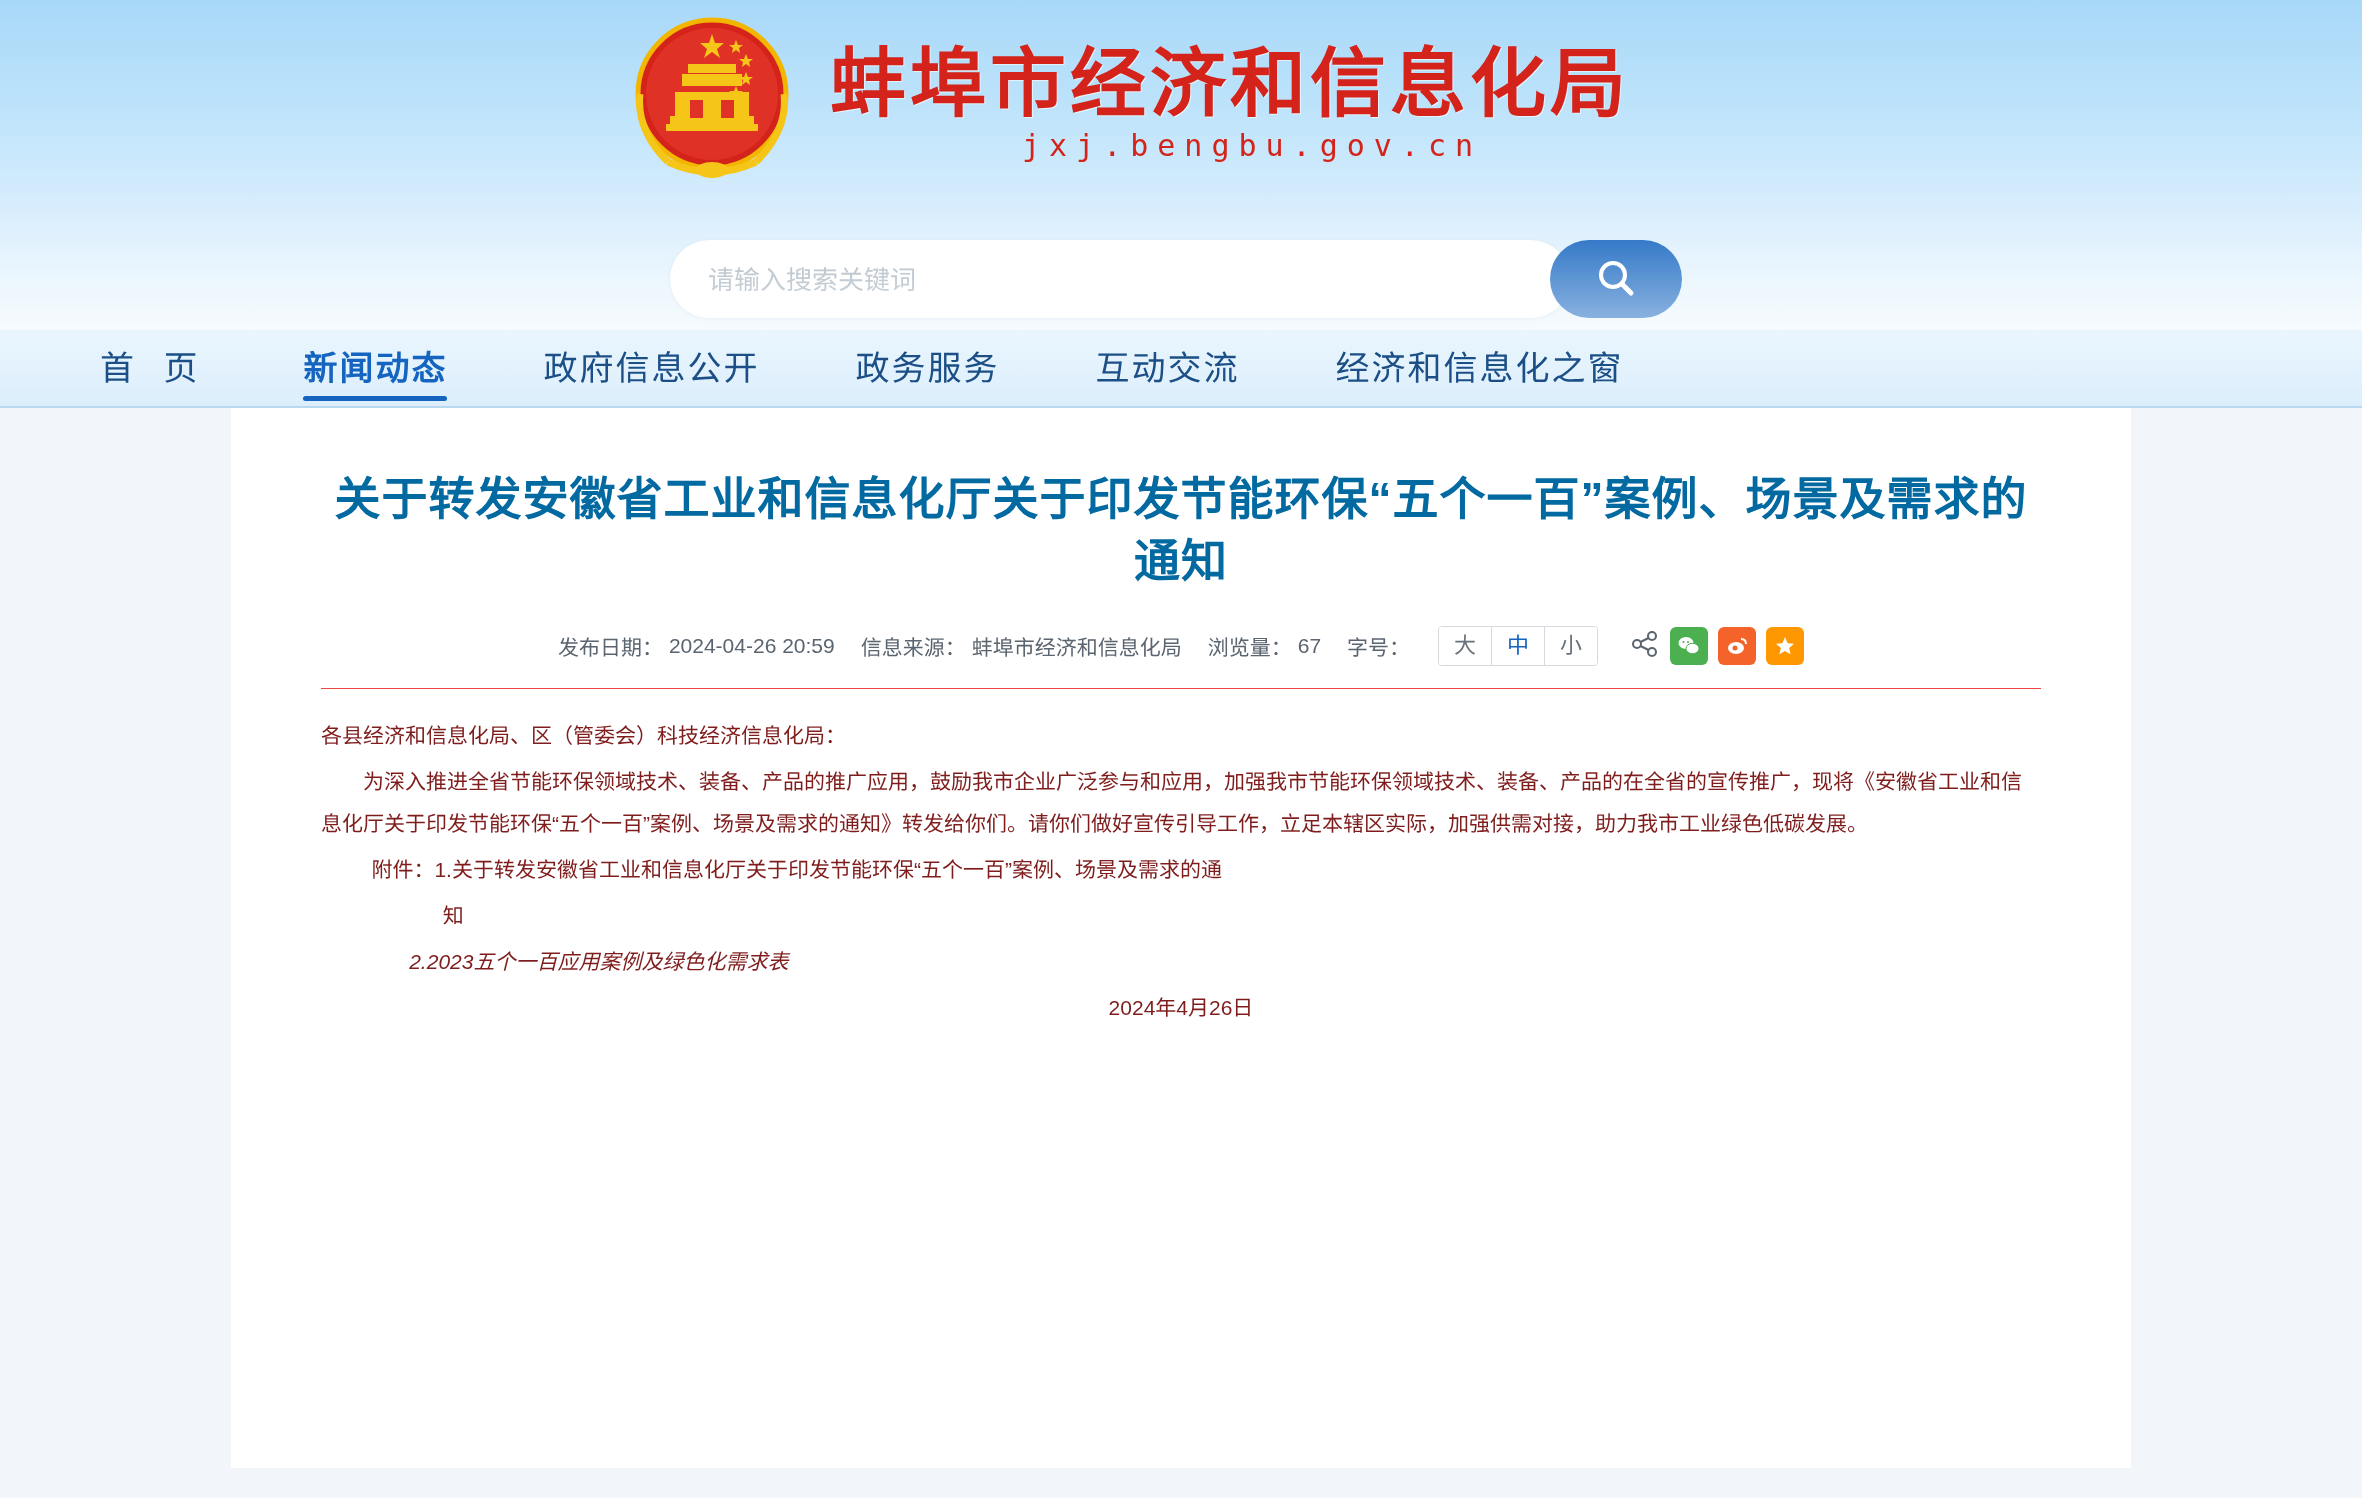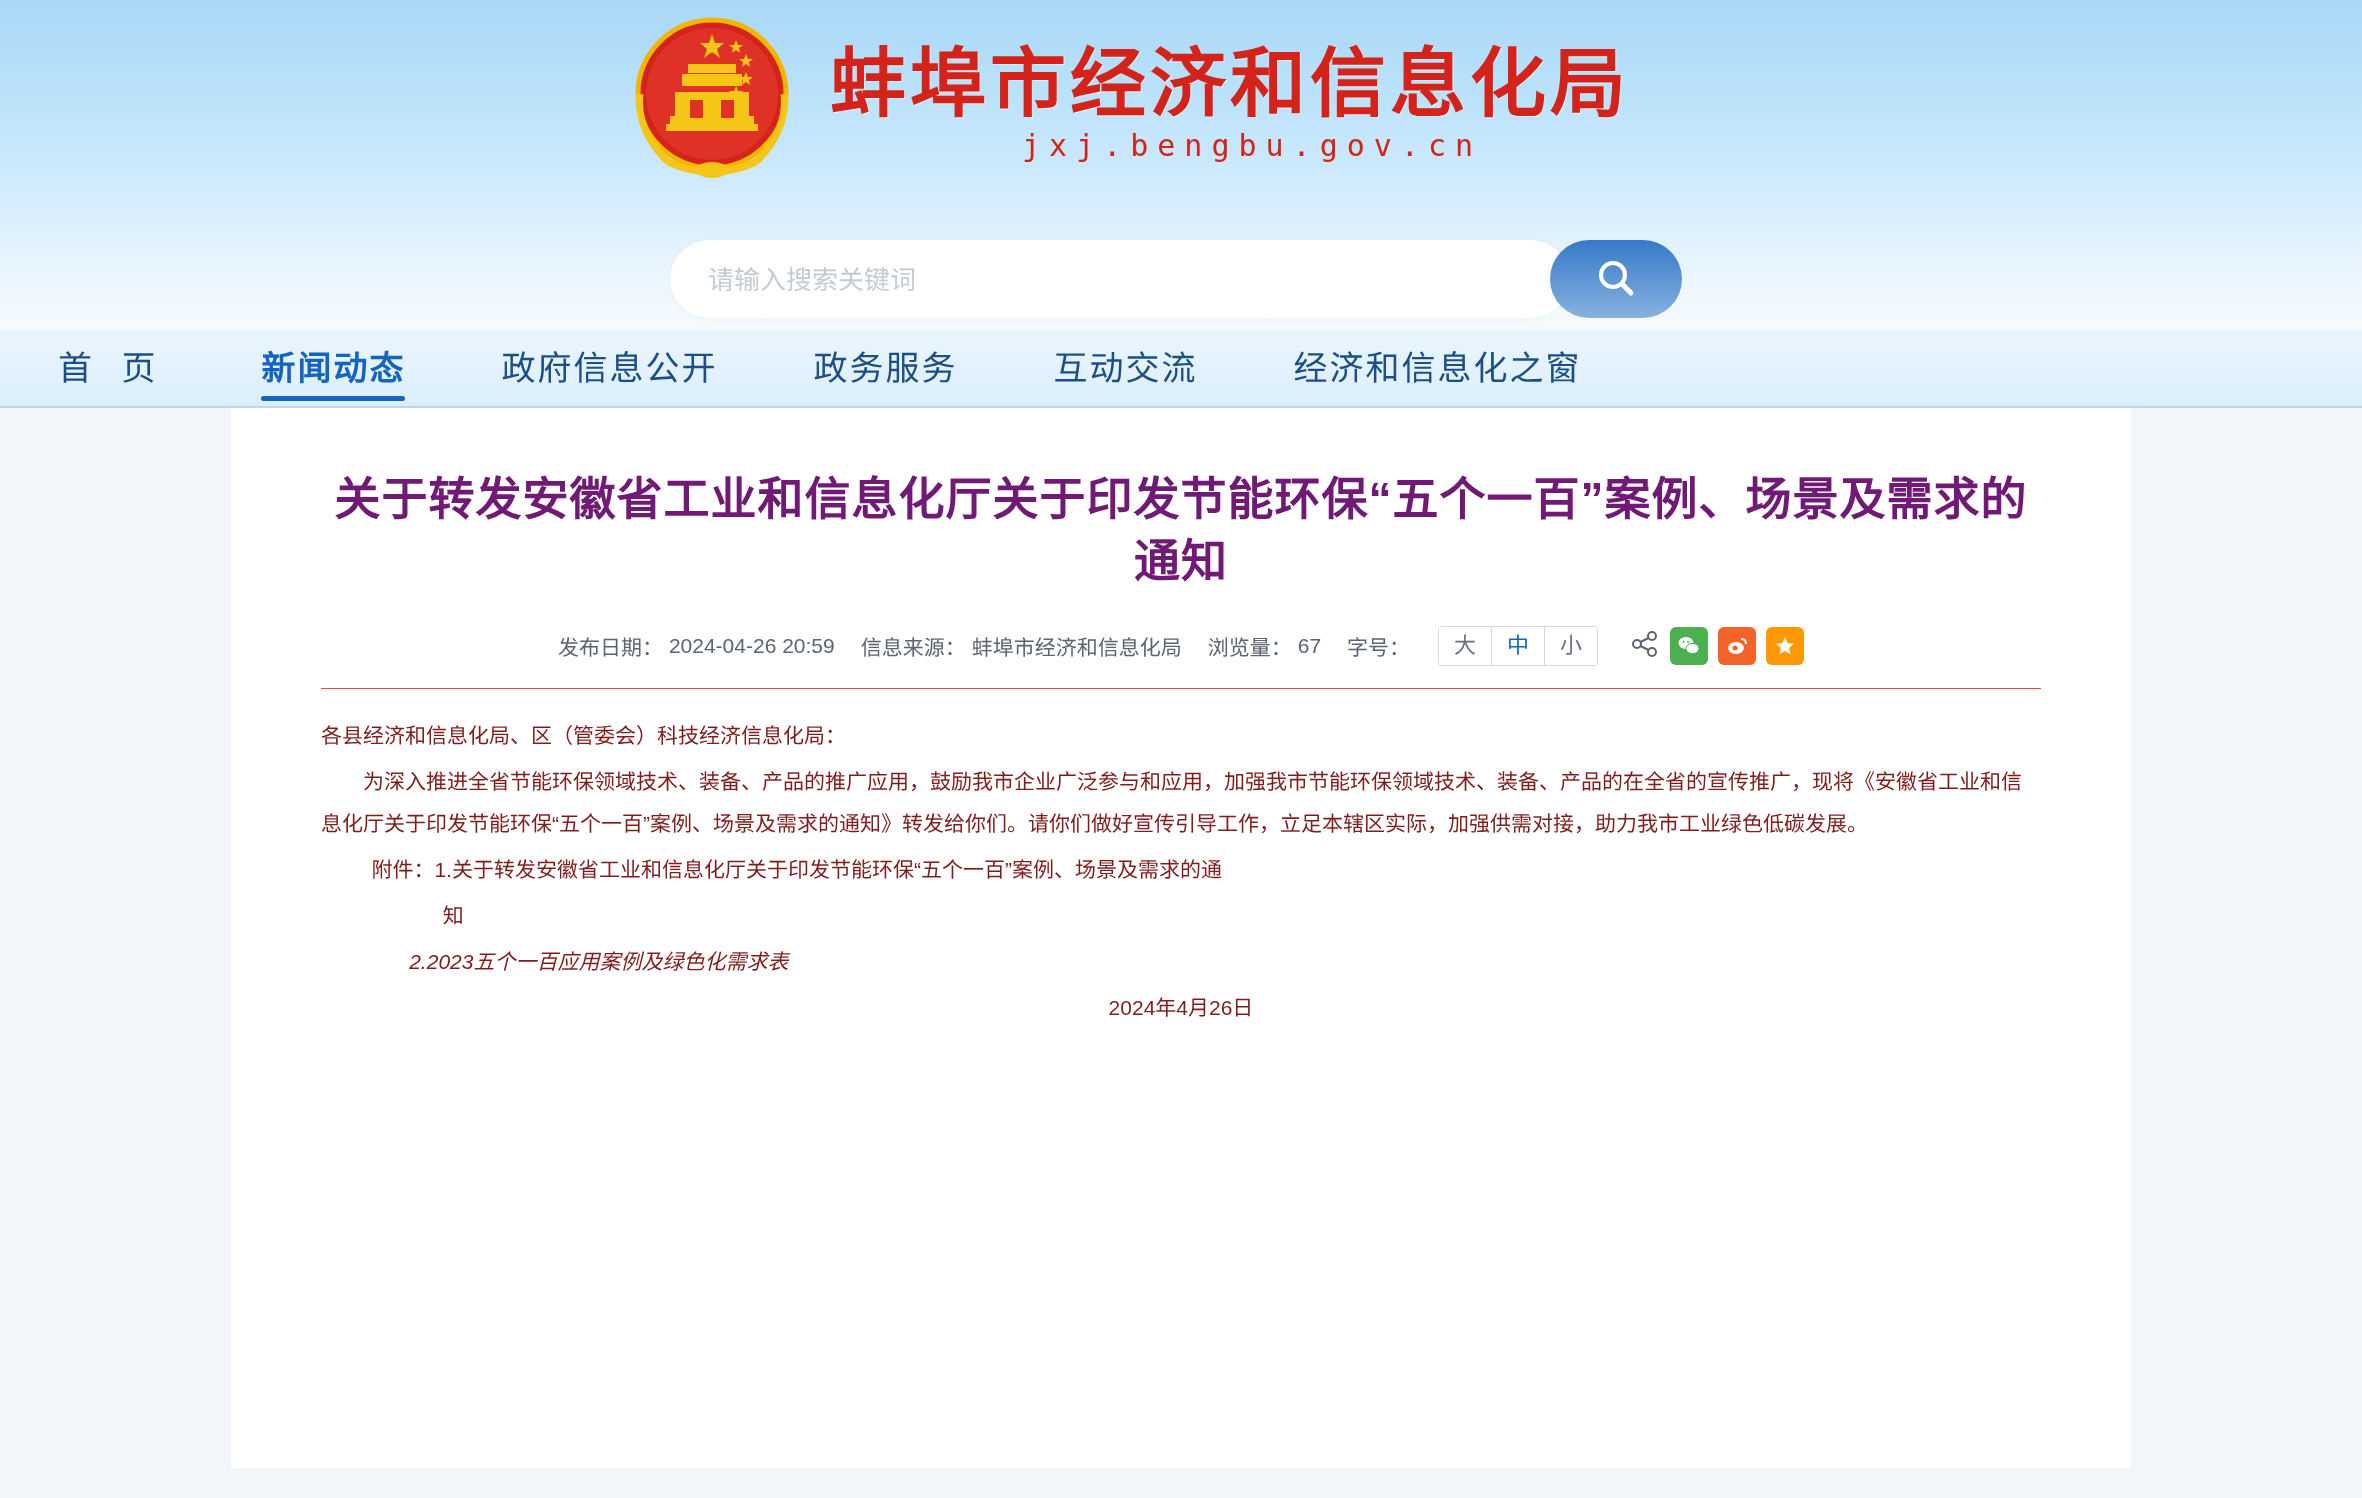--- a/index.html
+++ b/index.html
@@ -110,21 +110,21 @@
   }
 
   
   .nav {
     position: relative;
     height: 78px;
     background: linear-gradient(180deg, #eaf6fe 0%, #dceefc 100%);
     border-bottom: 2px solid #b8d9ef;
     display: flex;
     align-items: center;
-    padding-left: 58px;
+    padding-left: 100px;
     box-sizing: border-box;
   }
   .nav-item {
     font-size: 34px;
     color: #1b4f86;
     margin-right: 96px;
     position: relative;
     cursor: pointer;
     line-height: 78px;
     height: 78px;
@@ -153,21 +153,21 @@
     width: 1900px;
     margin: 0 auto;
     background: #ffffff;
     box-sizing: border-box;
     padding: 40px 90px 60px 90px;
     min-height: 1060px;
   }
   .doc-title {
     font-size: 46px;
     font-weight: bold;
-    color: #701a75;
+    color: #0369a1;
     text-align: center;
     line-height: 1.35;
     margin: 20px 0 0 0;
     letter-spacing: 1px;
   }
   .meta-bar {
     margin-top: 34px;
     display: flex;
     align-items: center;
     justify-content: center;

